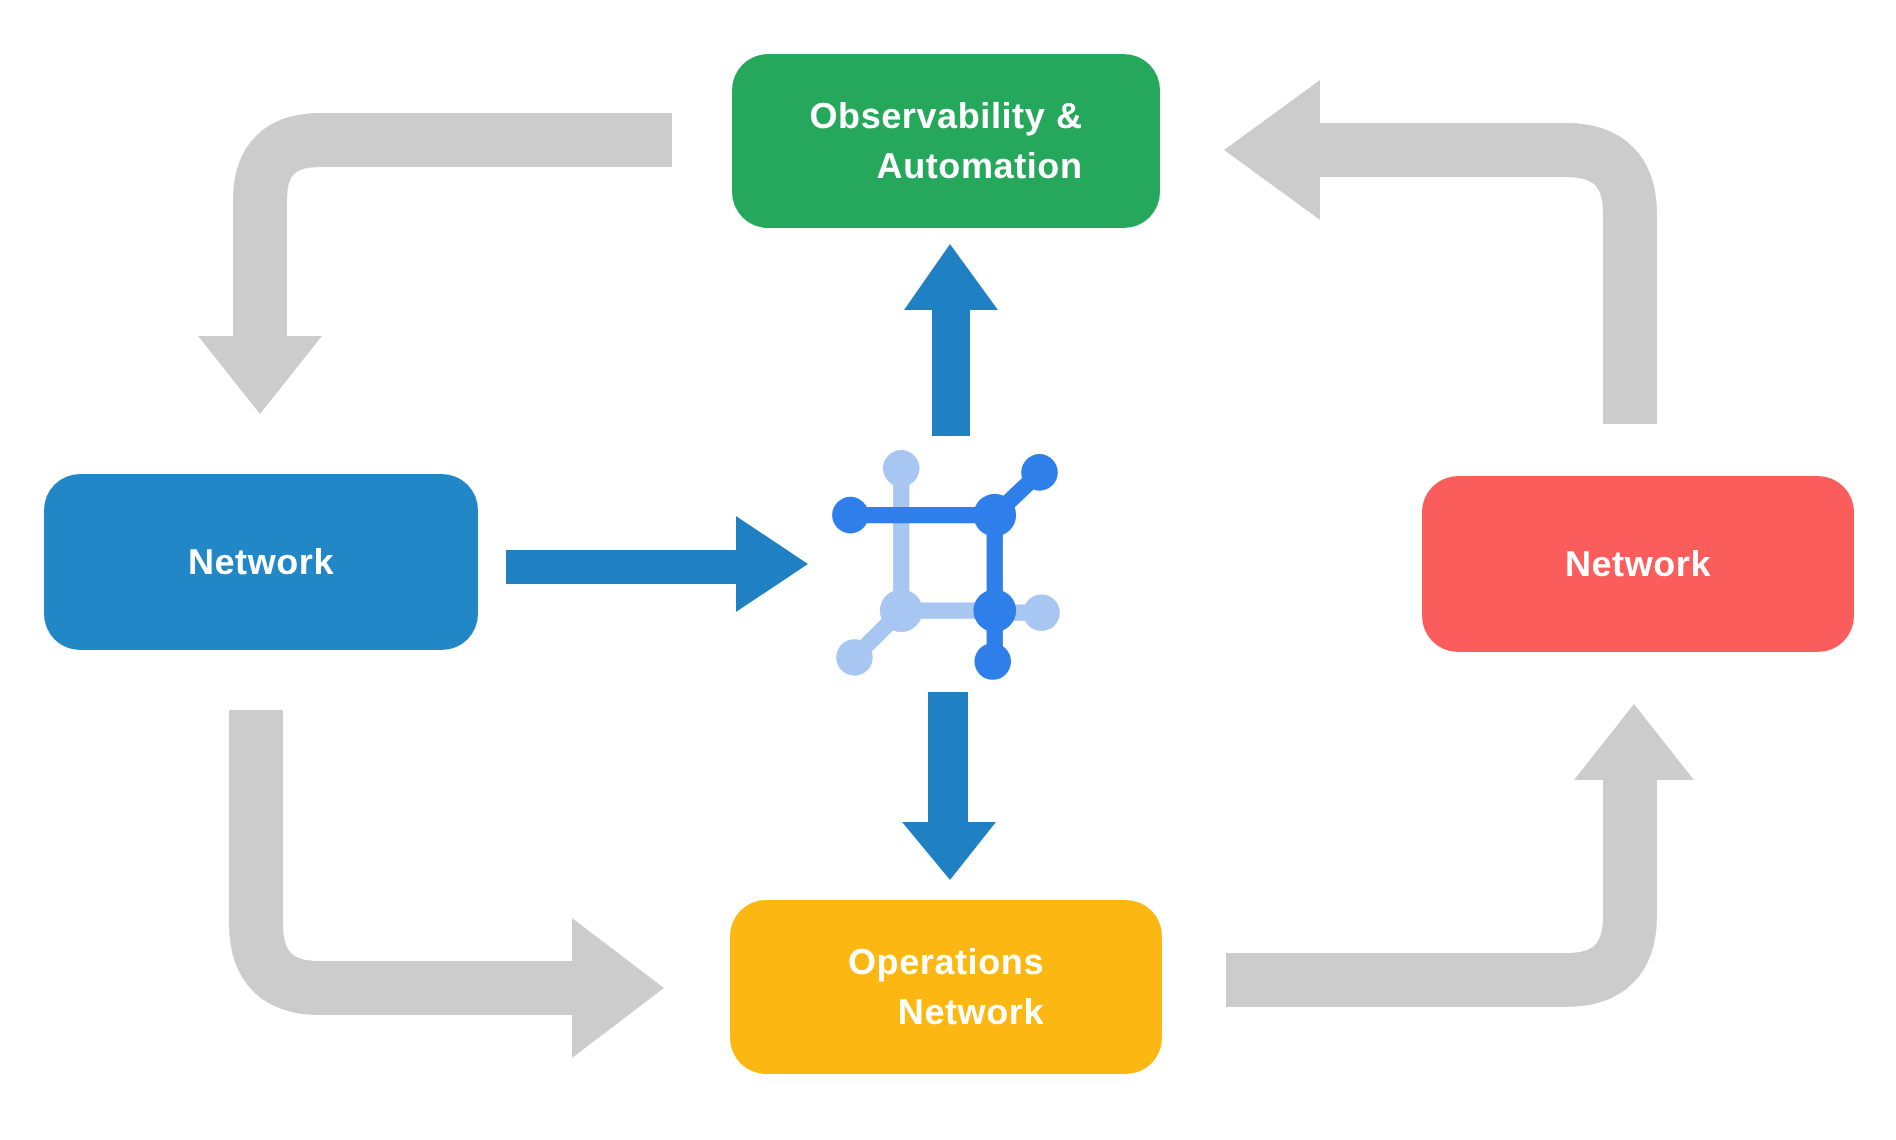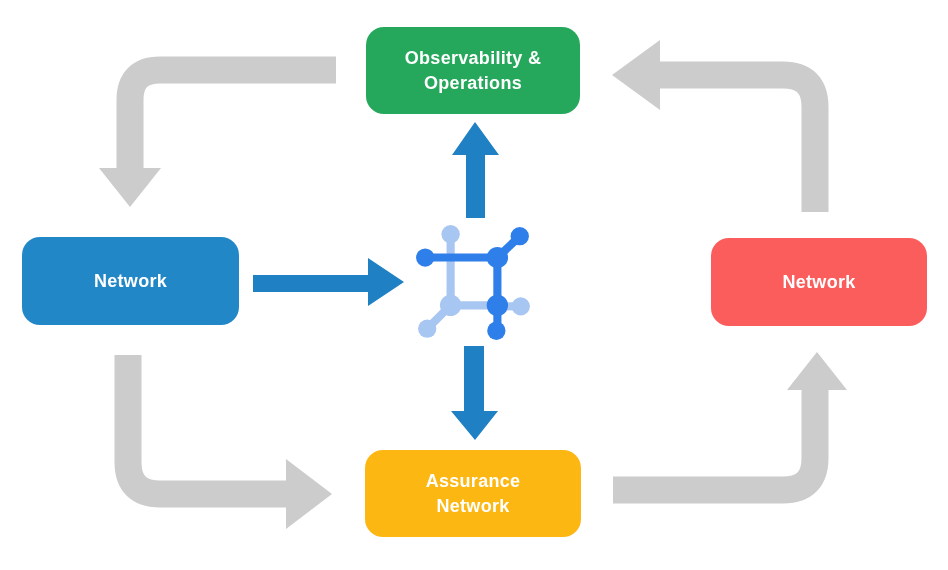--- a/index.html
+++ b/index.html
@@ -23,21 +23,21 @@
   .icon-bright { stroke: #2e7fe9; }
   .icon-light-fill  { fill: #a8c6f2; }
   .icon-bright-fill { fill: #2e7fe9; }
   .node {
     position: absolute;
     border-radius: 18px;
     color: #ffffff;
     display: flex;
     align-items: center;
     justify-content: center;
-    text-align: center;
+    text-align: right;
     font-size: 18px;
     font-weight: 700;
     line-height: 1.35;
     letter-spacing: 0.3px;
   }
   .node span { display: block; }
   #node-observability { left: 366px; top: 27px;  width: 214px; height: 87px; }
   #node-operations    { left: 22px;  top: 237px; width: 217px; height: 88px; }
   #node-infrastructure{ left: 711px; top: 238px; width: 216px; height: 88px; }
   #node-automation    { left: 365px; top: 450px; width: 216px; height: 87px; }
@@ -104,36 +104,36 @@
       <circle cx="105" cy="12" r="9"></circle>
       <circle cx="82" cy="105" r="9"></circle>
       <circle cx="83" cy="33" r="10.5"></circle>
       <circle cx="83" cy="80" r="10.5"></circle>
     </g>
   </svg>
 
   <div class="node" id="node-observability" style="background-color: rgb(37, 168, 91);">
     <div>
       <span>Observability &amp;</span>
-      <span>Operations</span>
+      <span>Automation</span>
     </div>
   </div>
 
   <div class="node" id="node-operations" style="background-color: rgb(34, 135, 199);">
     <div>
       <span>Network</span>
     </div>
   </div>
 
   <div class="node" id="node-infrastructure" style="background-color: rgb(251, 93, 92);">
     <div>
       <span>Network</span>
     </div>
   </div>
 
   <div class="node" id="node-automation" style="background-color: rgb(253, 183, 19);">
     <div>
-      <span>Assurance</span>
+      <span>Operations</span>
       <span>Network</span>
     </div>
   </div>
 
 </div>
 
 </body></html>

